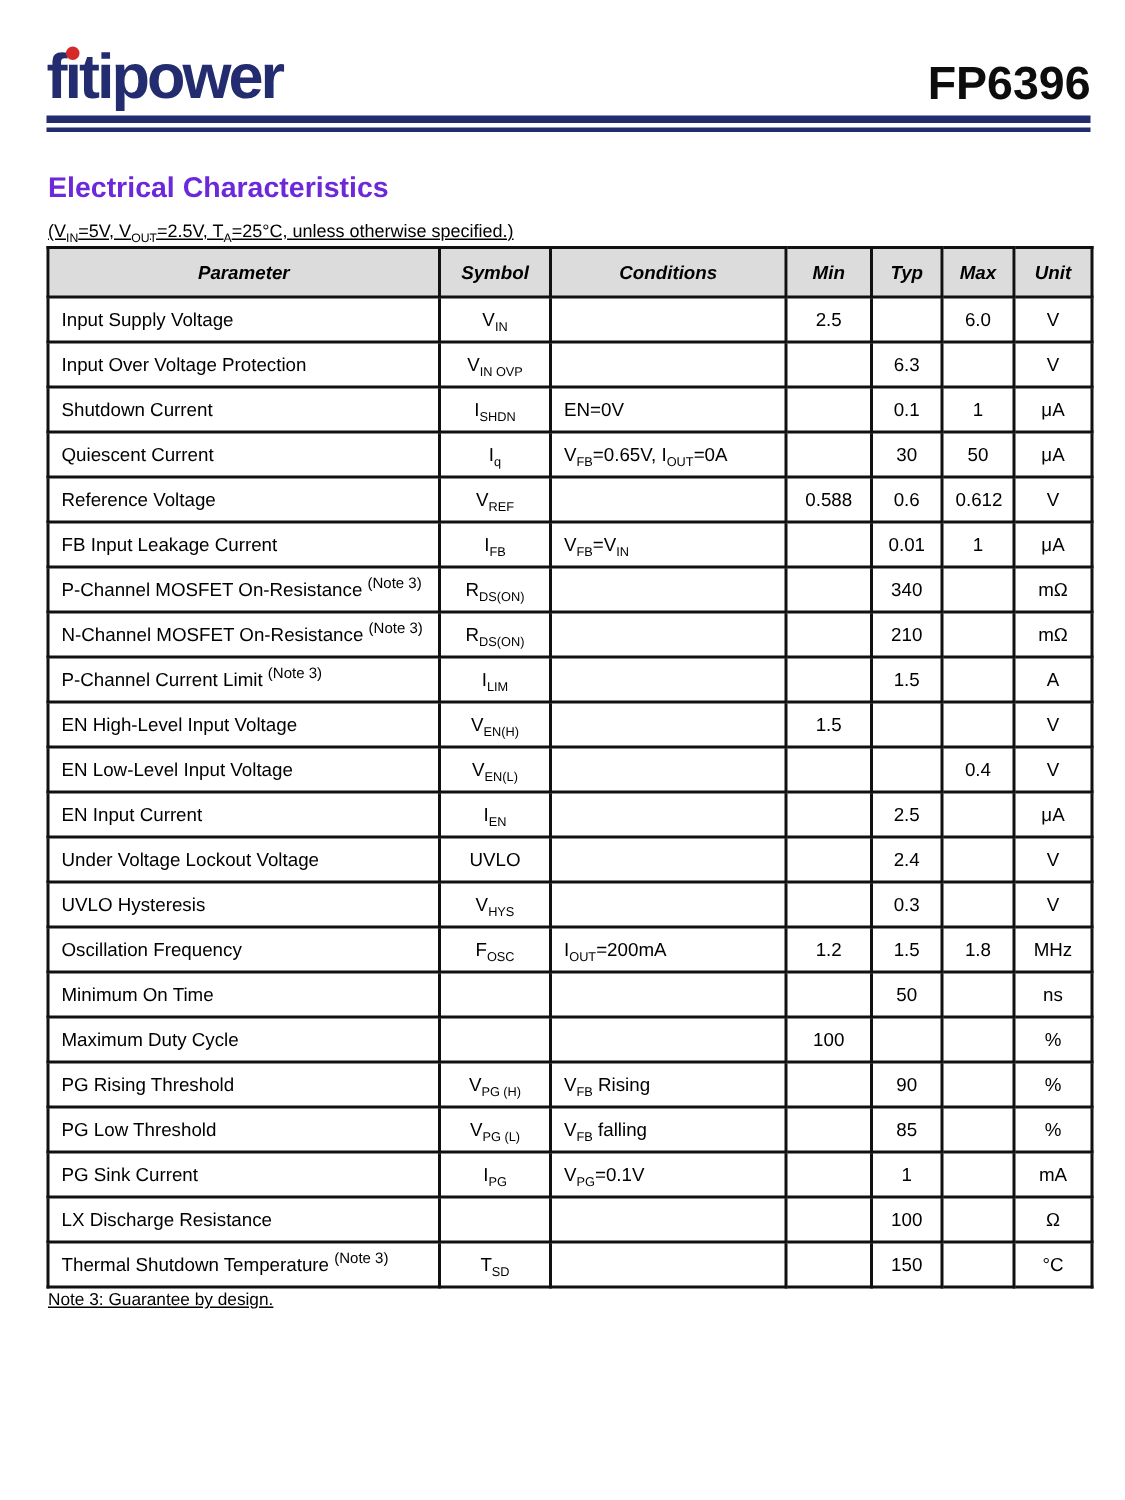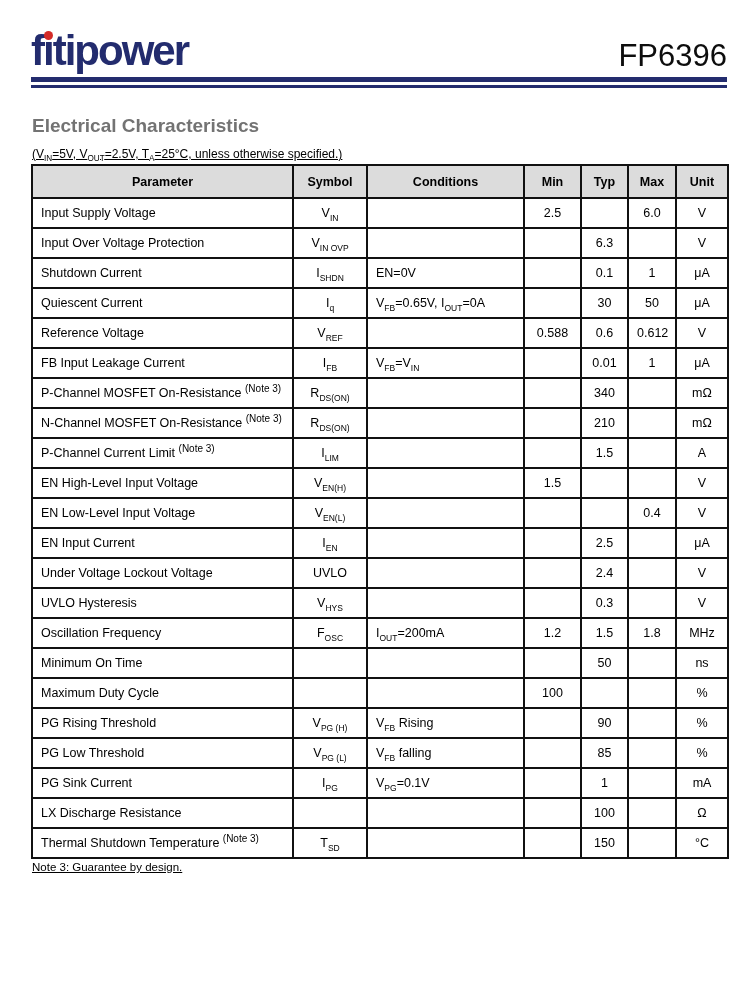--- a/index.html
+++ b/index.html
@@ -23,32 +23,32 @@
   .logo{
     font-size:42px;font-weight:bold;color:var(--navy);
     letter-spacing:-2px;line-height:1;position:relative;
   }
   .logo .logo-i{position:relative;display:inline-block;}
   .logo .logo-dot{
     position:absolute;width:9px;height:9px;border-radius:50%;
     background:var(--red);left:1px;top:1px;
   }
   .part-number{
-    font-size:31px;font-weight:normal;color:#0d0d0d;line-height:1;
+    font-size:31px;font-weight:bold;color:#0d0d0d;line-height:1;
     letter-spacing:0px;padding-bottom:1px;
   }
   .double-rule{
     margin-top:5px;height:11px;
     border-top:5px solid var(--navy);
     border-bottom:3px solid var(--navy);
   }
 
   
   h1.sec-title{
-    font-size:19px;font-weight:bold;color:#737373;
+    font-size:19px;font-weight:bold;color:#6d28d9;
     margin:27px 0 10px 1px;letter-spacing:0px;
   }
   .cond-line{
     font-size:12px;color:#000;margin:0 0 3px 1px;
     text-decoration:underline;
   }
   sub{font-size:68%;line-height:0;}
   sup{font-size:68%;line-height:0;}
 
   
@@ -58,20 +58,21 @@
   }
   table.ec th,table.ec td{
     border:2px solid var(--grid);
     padding:2px 8px;
     overflow:hidden;white-space:nowrap;
   }
   table.ec th{
     background:var(--th-bg);
     height:33px;font-size:12.5px;font-weight:bold;text-align:center;
     padding:2px 2px;
+    font-style:italic;
   }
   table.ec td{height:30px;}
   td.l{text-align:left;}
   td.c{text-align:center;}
   td[data-name="cell-parameter"] sup{font-size:10px;}
 
   .footnote{
     font-size:11.5px;color:#000;margin:2px 0 0 1px;text-decoration:underline;
   }
 </style>

